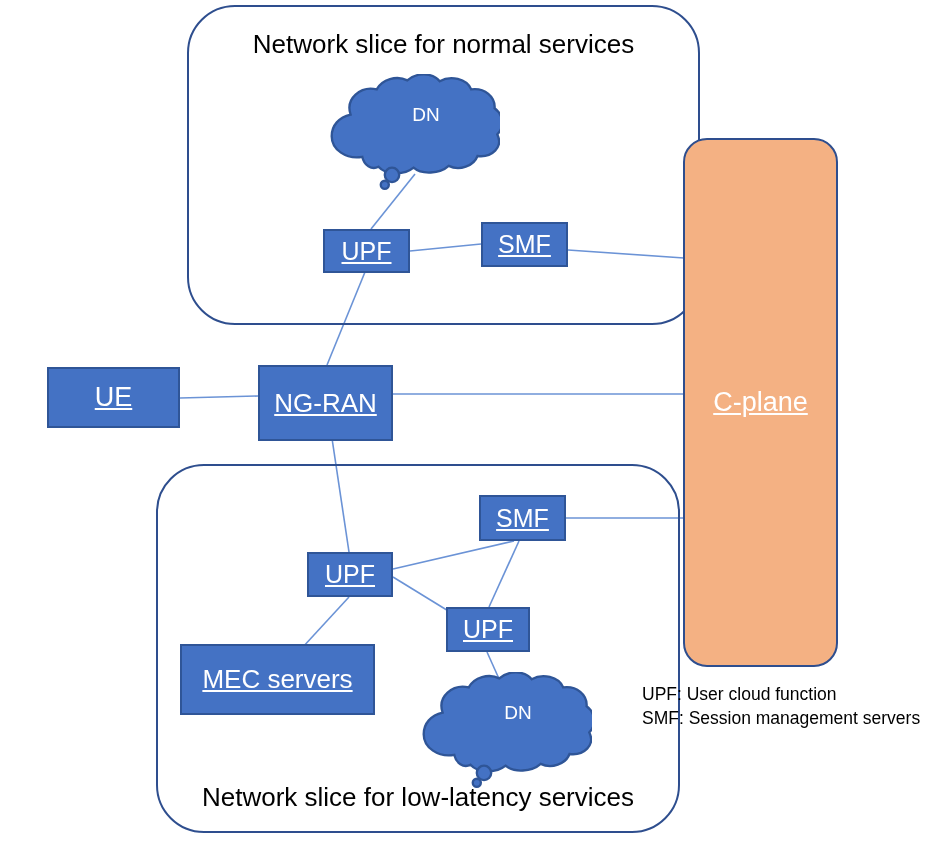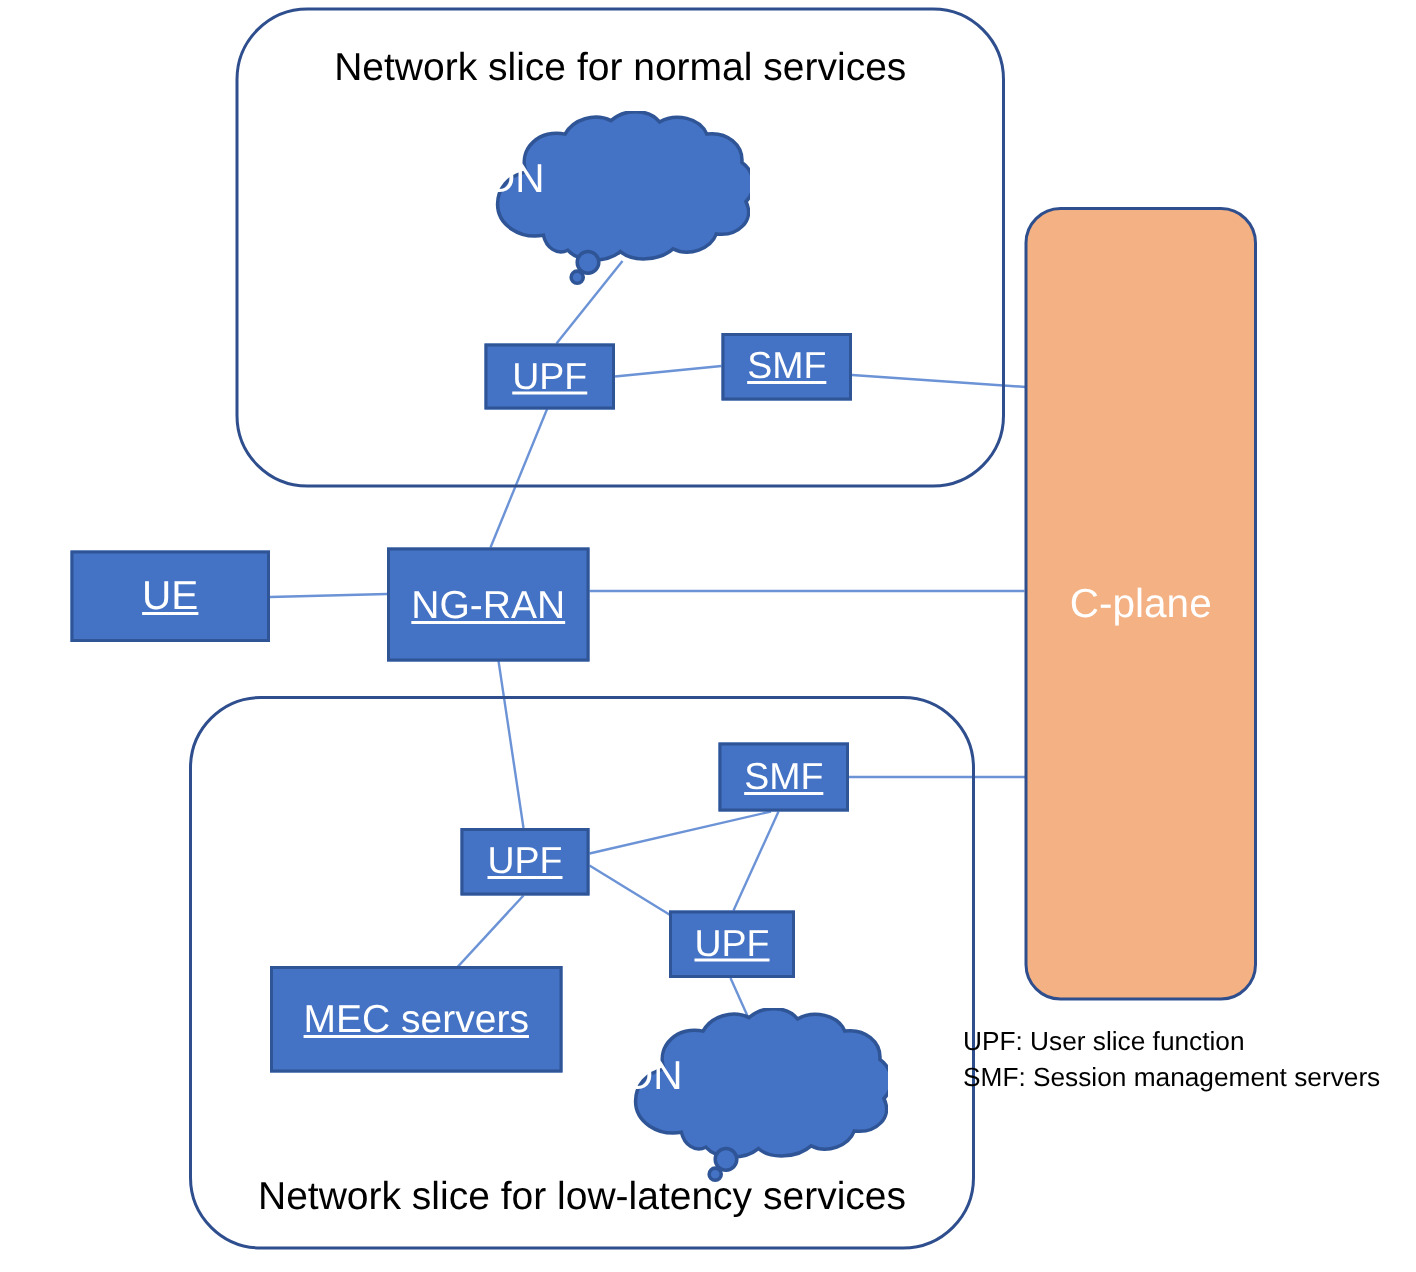--- a/index.html
+++ b/index.html
@@ -11,20 +11,21 @@
     font-family: "Liberation Sans", sans-serif;
     overflow: hidden;
   }
   
   .slice {
     position: absolute;
     border: 2.5px solid var(--slice-stroke, #2E4E8E);
     border-radius: 48px;
     background: transparent;
     box-sizing: border-box;
+    margin-left: 30px;
   }
   .slice-title {
     position: absolute;
     left: 0; right: 0;
     text-align: center;
     color: var(--text, #000);
     font-size: 26px;
     white-space: nowrap;
   }
   
@@ -55,36 +56,37 @@
     position: absolute;
     background: var(--cplane-fill, #F4B183);
     border: 2.5px solid var(--slice-stroke, #2E4E8E);
     border-radius: 24px;
     box-sizing: border-box;
     color: var(--node-text, #fff);
     display: flex;
     align-items: center;
     justify-content: center;
     font-size: 27px;
+    text-decoration: underline;
   }
   
   .cloud { position: absolute; }
   .cloud svg { display: block; }
   .cloud-part {
     fill: var(--node-fill, #4472C4);
     stroke: var(--node-stroke, #2F5597);
     stroke-width: 2.6;
   }
   .cloud-label {
     position: absolute;
-    left: 4px; width: 100%;
+    left: 16px; width: 100%;
     top: 30px;
-    text-align: left;
+    text-align: center;
     color: var(--node-text, #fff);
-    font-size: 27px;
+    font-size: 19px;
   }
   
   .legend {
     position: absolute;
     left: 642px;
     top: 682px;
     color: var(--text, #000);
     font-size: 17.5px;
     line-height: 24px;
     white-space: nowrap;
@@ -156,17 +158,17 @@
 
   <div class="node" style="left:307px; top:552px; width:86px; height:45px; font-size:25px;">UPF</div>
 
   <div class="node" style="left:446px; top:607px; width:84px; height:45px; font-size:25px;">UPF</div>
 
   <div class="node" style="left:180px; top:644px; width:195px; height:71px; font-size:26px;">MEC servers</div>
 
   <div class="cplane" style="left:683px; top:138px; width:155px; height:529px;">C-plane</div>
 
   <div class="legend">
-    <div>UPF: User slice function</div>
+    <div>UPF: User cloud function</div>
     <div>SMF: Session management servers</div>
   </div>
 
 </div>
 
 </body></html>

